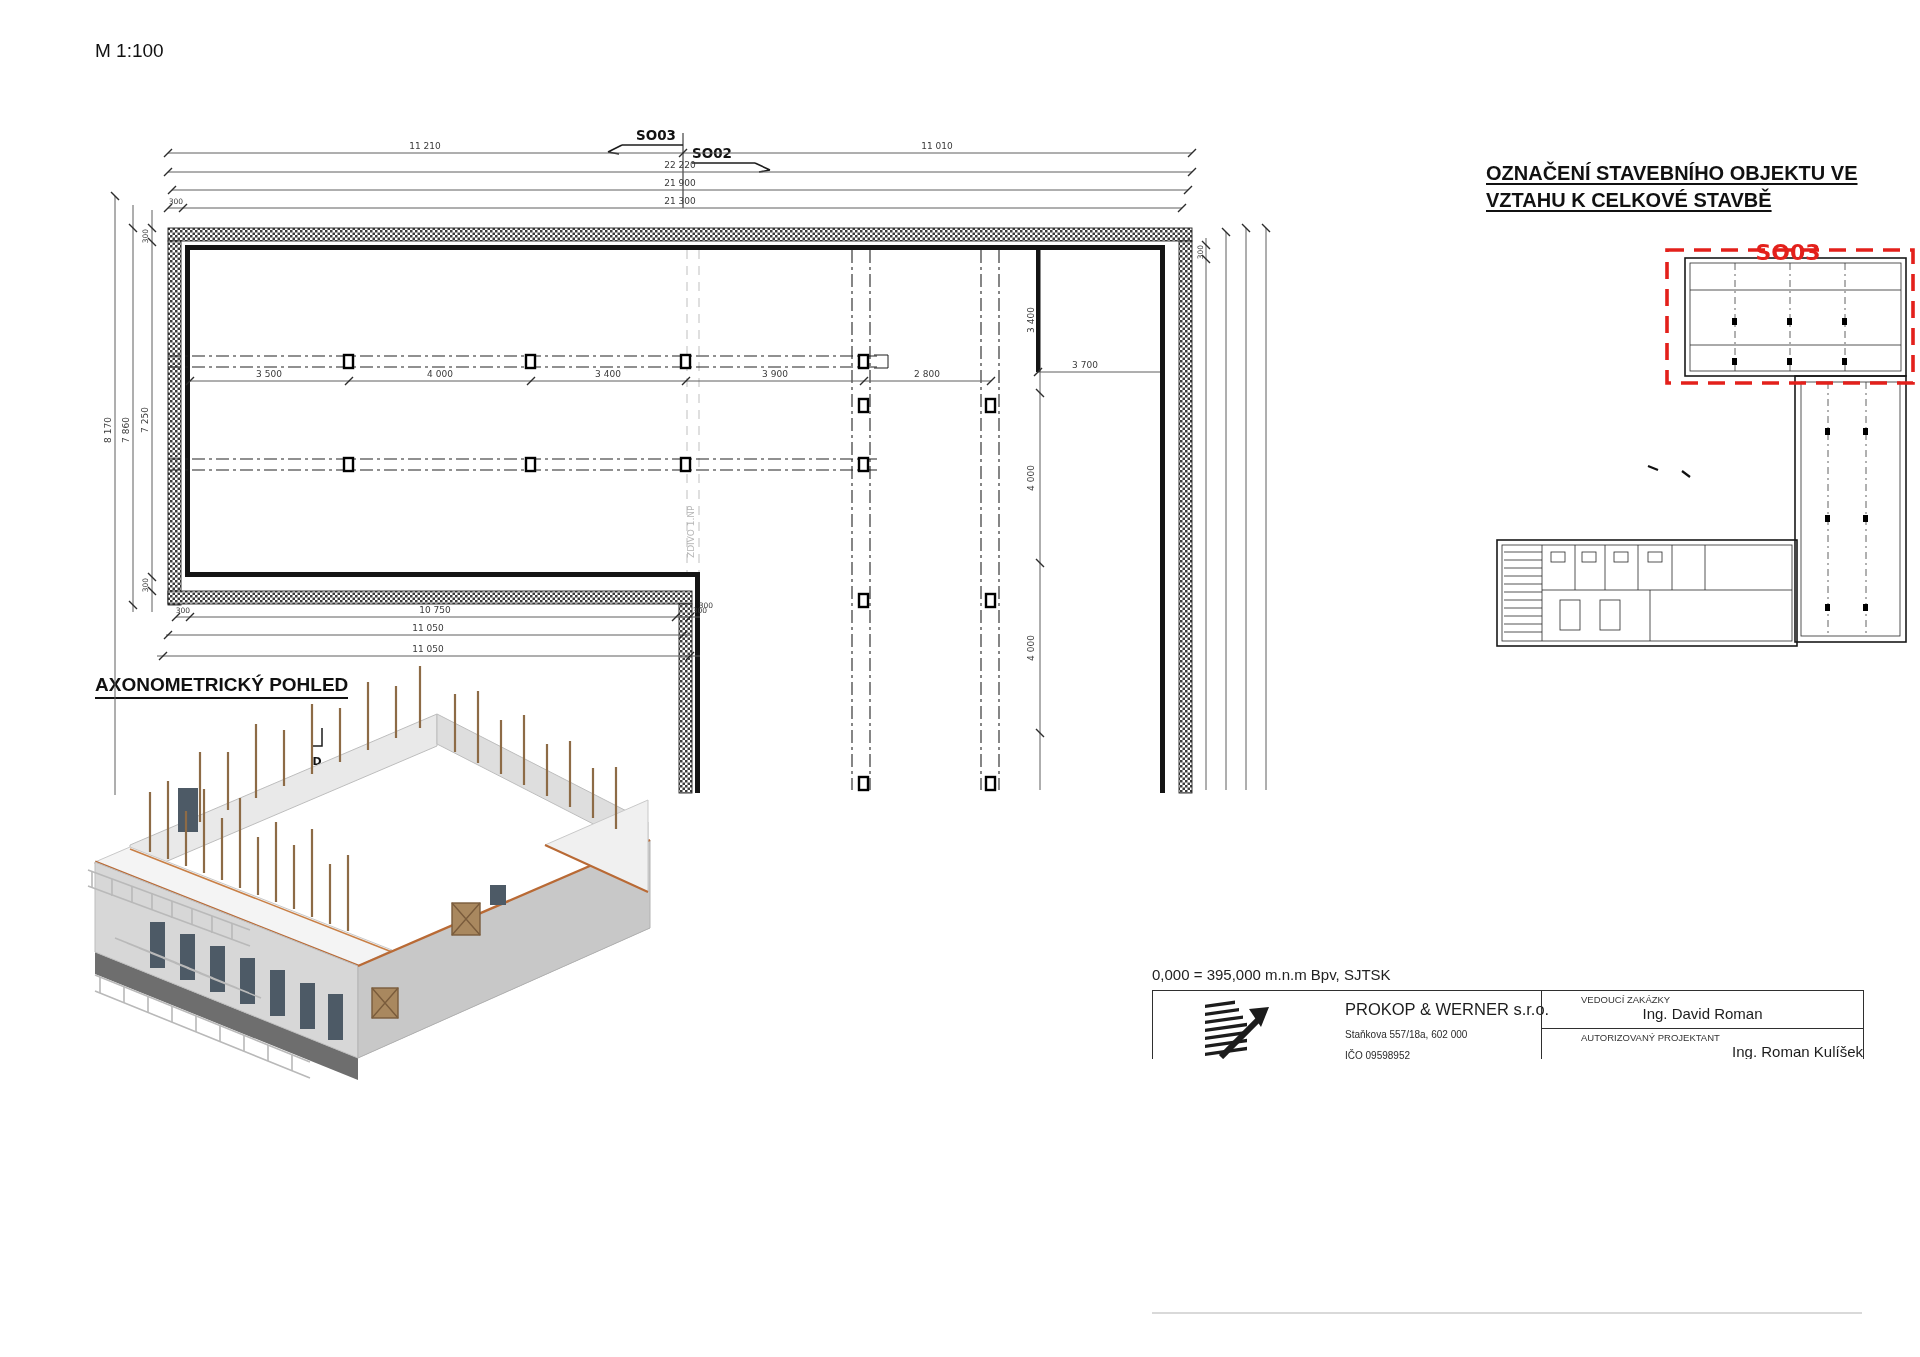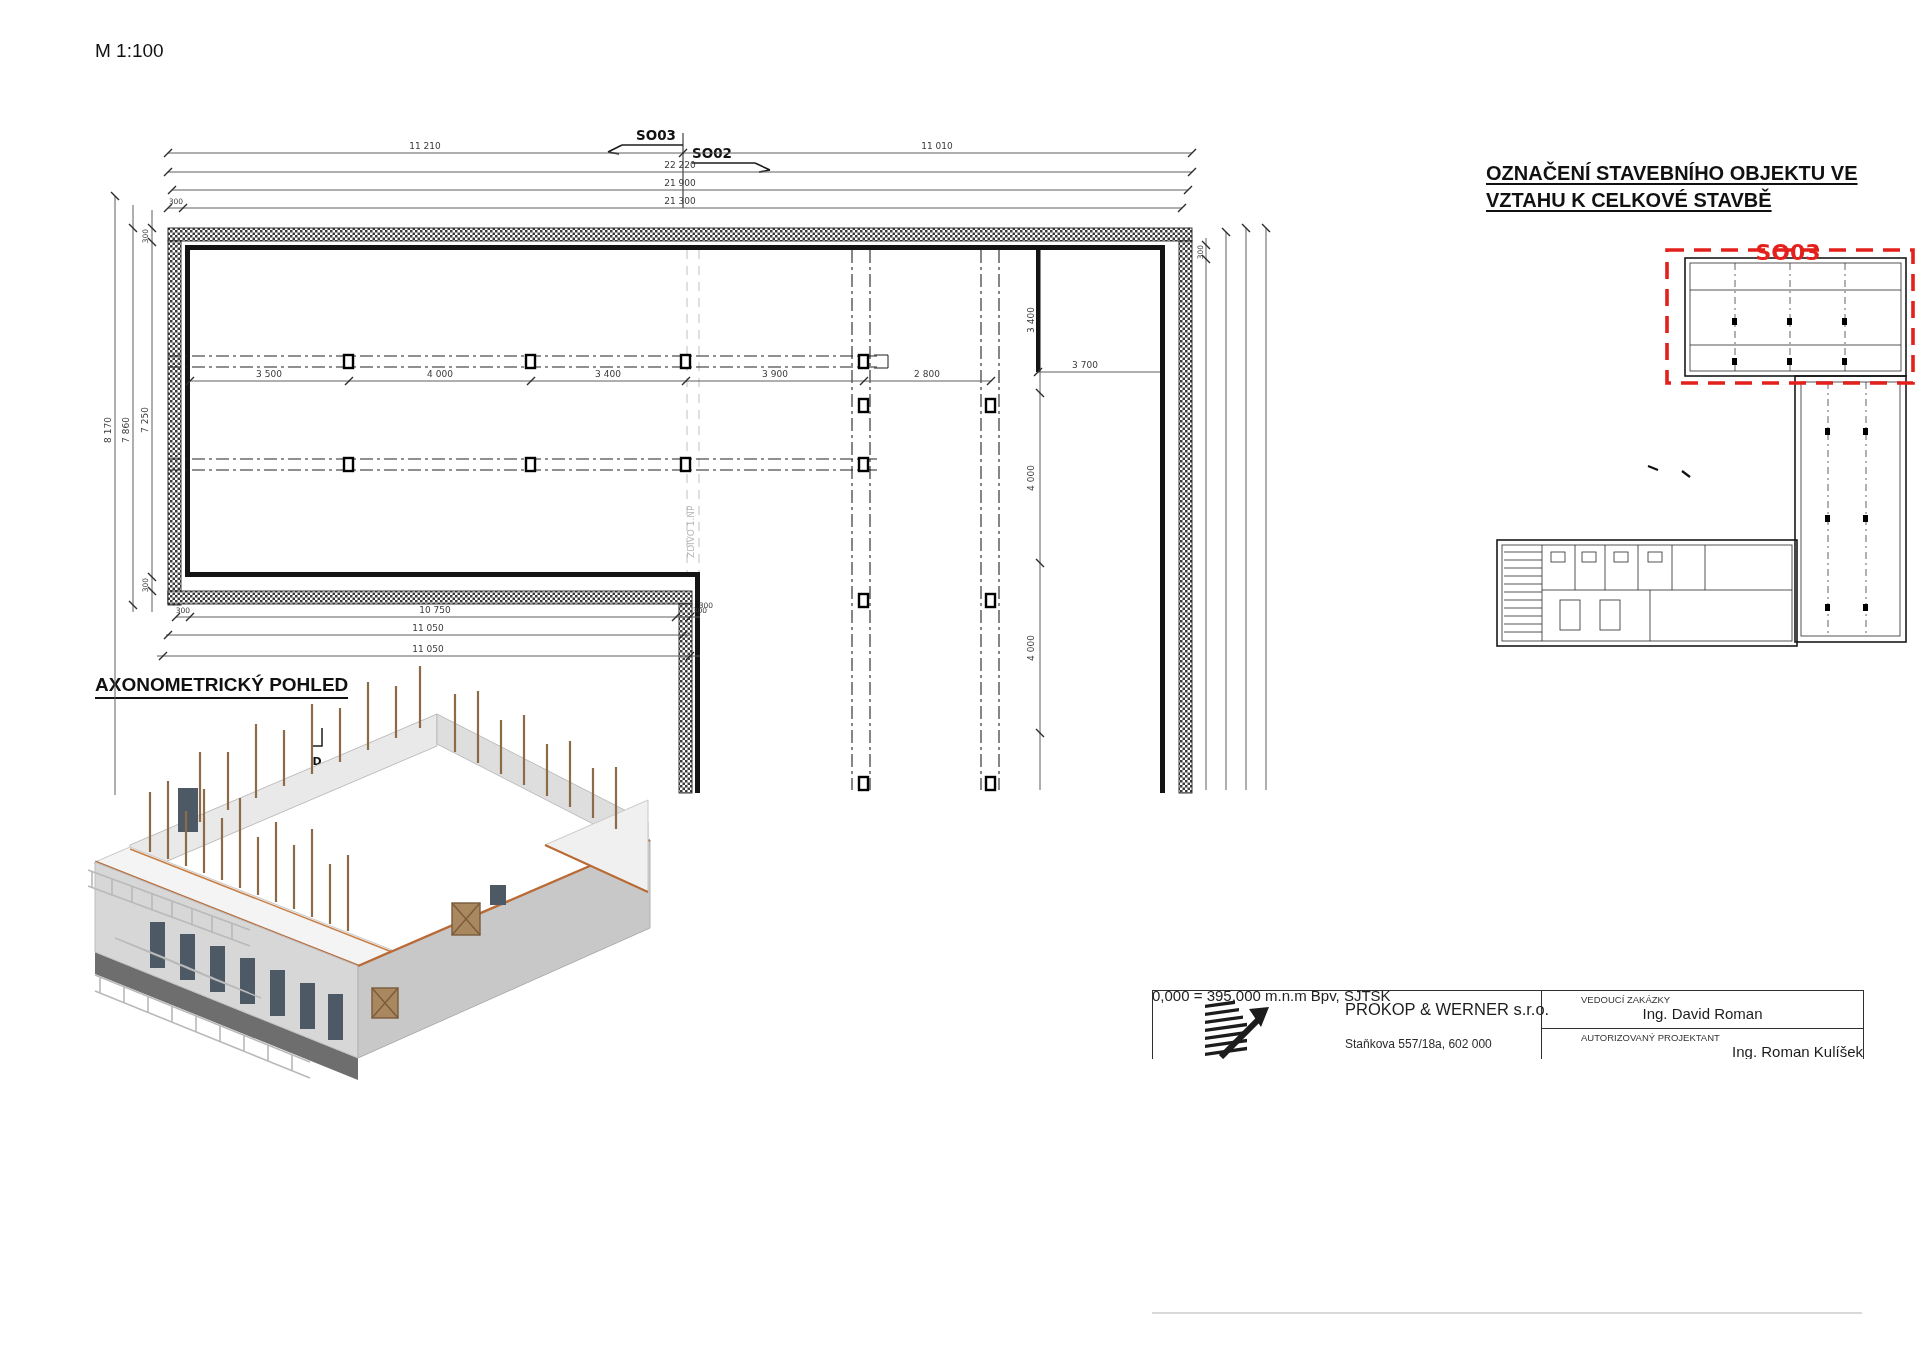--- a/index.html
+++ b/index.html
@@ -10,26 +10,26 @@
   
   .main-title{left:95px;top:22px;font-size:28px;font-weight:bold;letter-spacing:.5px;
               border-bottom:3px solid #111;padding-bottom:2px;display:inline-block;}
   .main-scale{left:95px;top:40px;font-size:19px;}
   .site-title{left:1486px;top:160px;font-size:20px;font-weight:bold;line-height:27px;
               text-decoration:underline;text-underline-offset:3px;}
   .axo-title{left:95px;top:674px;font-size:19px;font-weight:bold;
              border-bottom:2.5px solid #111;padding-bottom:1px;display:inline-block;}
 
   
-  .tb-note{left:1152px;top:966px;font-size:15px;color:#222;margin-top:21px;}
+  .tb-note{left:1152px;top:966px;font-size:15px;color:#222;}
   .tb-box{left:1152px;top:990px;width:710px;height:68px;border:1.6px solid #2f2f2f;border-bottom:none;
           overflow:hidden;}
   .tb-company{position:absolute;left:192px;top:9px;}
   .tb-company .name{font-size:16.5px;color:#1d1d1d;}
-  .tb-company .addr,.tb-company .ico{font-size:12px;color:#2a2a2a;margin-top:18px;}
+  .tb-company .addr,.tb-company .ico{font-size:10px;color:#2a2a2a;margin-top:10px;}
   .tb-right{position:absolute;left:388px;top:0;right:0;bottom:0;border-left:1.4px solid #2f2f2f;}
   .tb-cell-label{position:absolute;left:7px;font-size:9.5px;color:#333;margin-left:32px;}
   .tb-v1{position:absolute;left:0;right:0;top:14px;text-align:center;font-size:15px;color:#1c1c1c;}
   .tb-div{position:absolute;left:0;right:0;top:37px;border-top:1.3px solid #2f2f2f;}
   .tb-v2{position:absolute;left:0;right:0;top:52px;text-align:right;font-size:15px;color:#1c1c1c;}
   .tb-bottom-faint{left:1152px;top:1312px;width:710px;height:2px;background:#d9d9d9;}
 
   
   svg text{font-family:"DejaVu Sans", sans-serif;}
   .dim{stroke:#5f5f5f;stroke-width:1;fill:none;}

